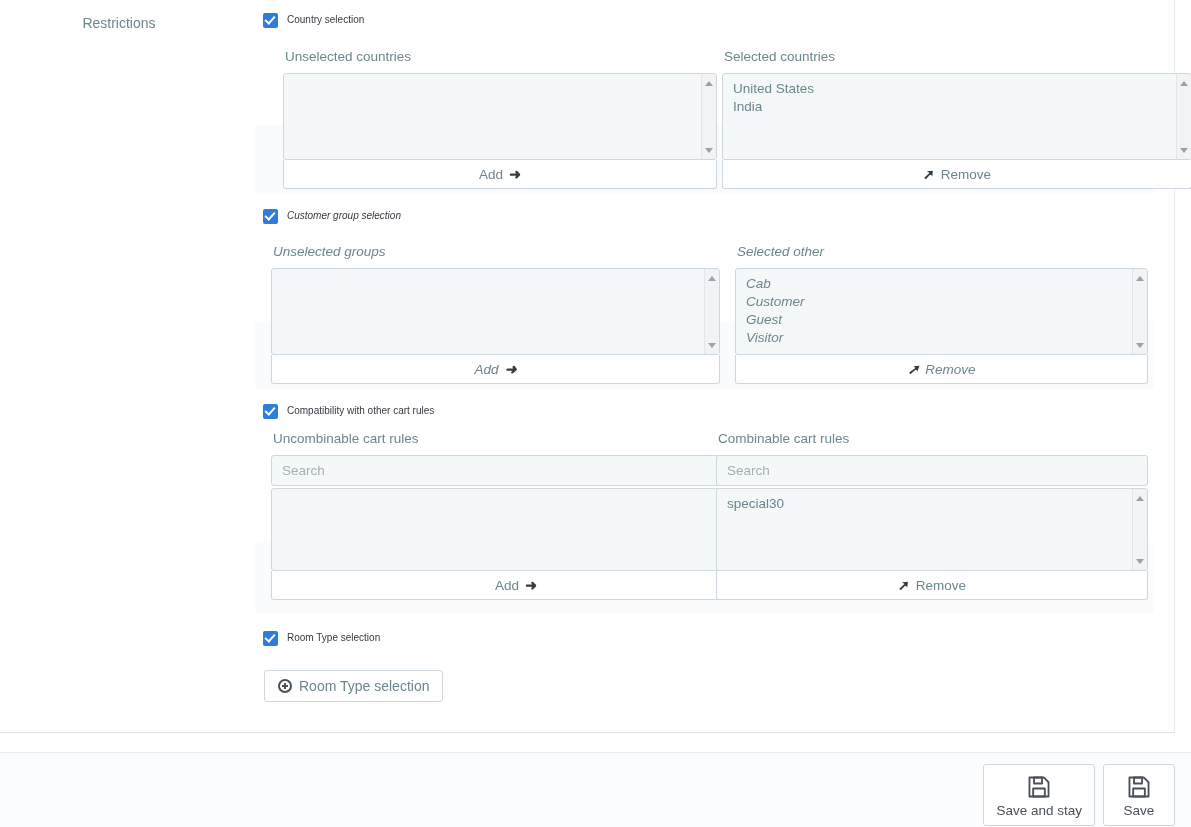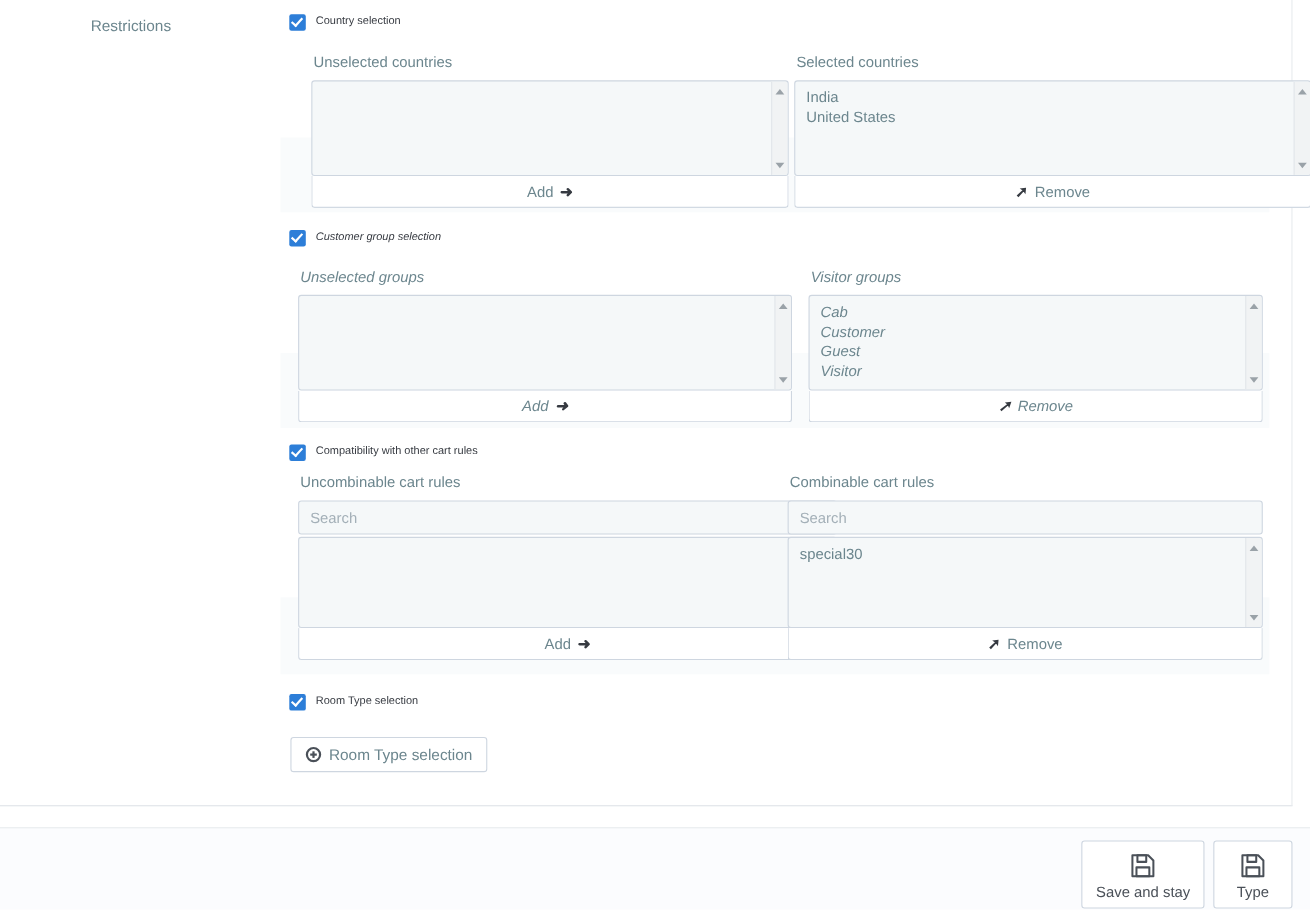--- a/index.html
+++ b/index.html
@@ -168,22 +168,22 @@
         <div class="actbtn">
           <span>Add</span>
           <span class="ar">➜</span>
         </div>
       </div>
 
       <div class="dual-col" style="position:absolute;left:722px;top:49px;width:470px;">
         <div class="col-title">Selected countries</div>
         <div class="listbox" style="height:87px;">
           <div class="opts">
+            <div class="opt">United States</div>
             <div class="opt">India</div>
-            <div class="opt">United States</div>
           </div>
           <div class="sbar">
             <span class="arrow up">
                 <span class="tri up"></span>
               </span>
             <span class="arrow down">
                 <span class="tri down"></span>
               </span>
           </div>
         </div>
@@ -216,21 +216,21 @@
               </span>
           </div>
         </div>
         <div class="actbtn">
           <span>Add</span>
           <span class="ar">➜</span>
         </div>
       </div>
 
       <div class="dual-col" style="position:absolute;left:735px;top:49px;width:413px;">
-        <div class="col-title">Visitor groups</div>
+        <div class="col-title">Selected other</div>
         <div class="listbox" style="height:87px;">
           <div class="opts">
             <div class="opt">Cab</div>
             <div class="opt">Customer</div>
             <div class="opt">Guest</div>
             <div class="opt">Visitor</div>
           </div>
           <div class="sbar">
             <span class="arrow up">
                 <span class="tri up"></span>
@@ -328,19 +328,19 @@
       </div>
 
       <div class="savebtn">
         <span>
           <svg width="26" height="26" viewBox="0 0 24 24" fill="none" stroke="#4a5058" stroke-width="1.7" stroke-linejoin="round">
             <path d="M3.2 3.2h13.2L20.8 7.6v13.2H3.2z"></path>
             <rect x="7.4" y="3.2" width="7.4" height="5.6"></rect>
             <rect x="6.6" y="13.4" width="10.8" height="7.4"></rect>
           </svg>
         </span>
-        <span>Type</span>
+        <span>Save</span>
       </div>
 
     </div>
   </div>
 
 </div>
 
 </body></html>

